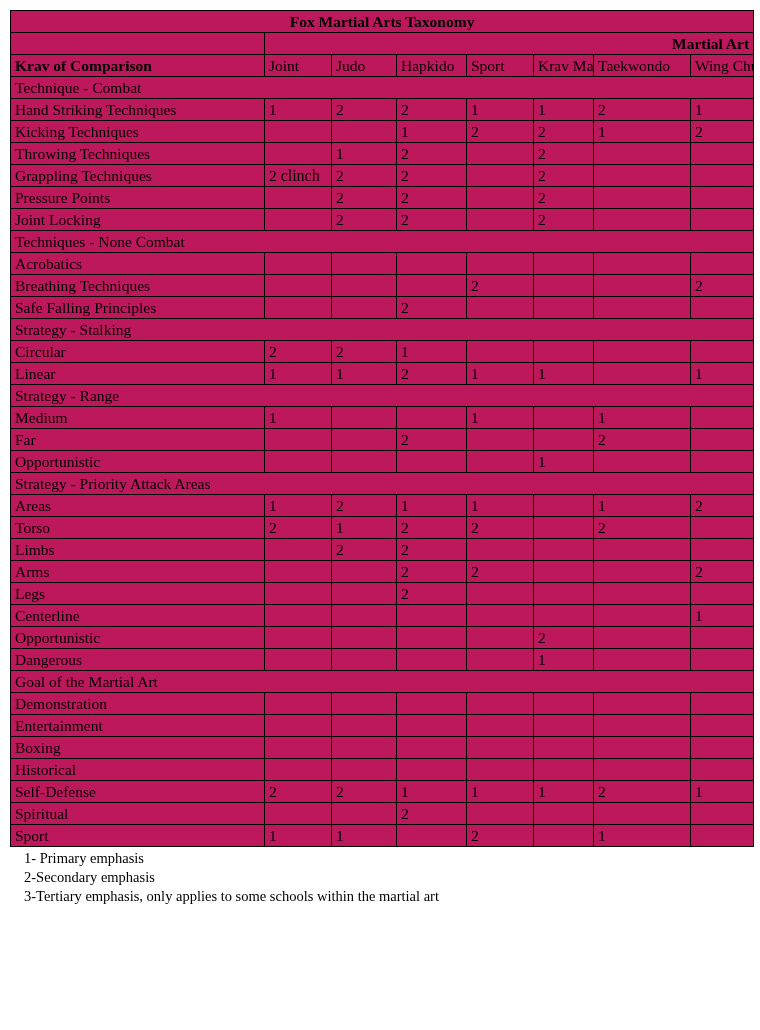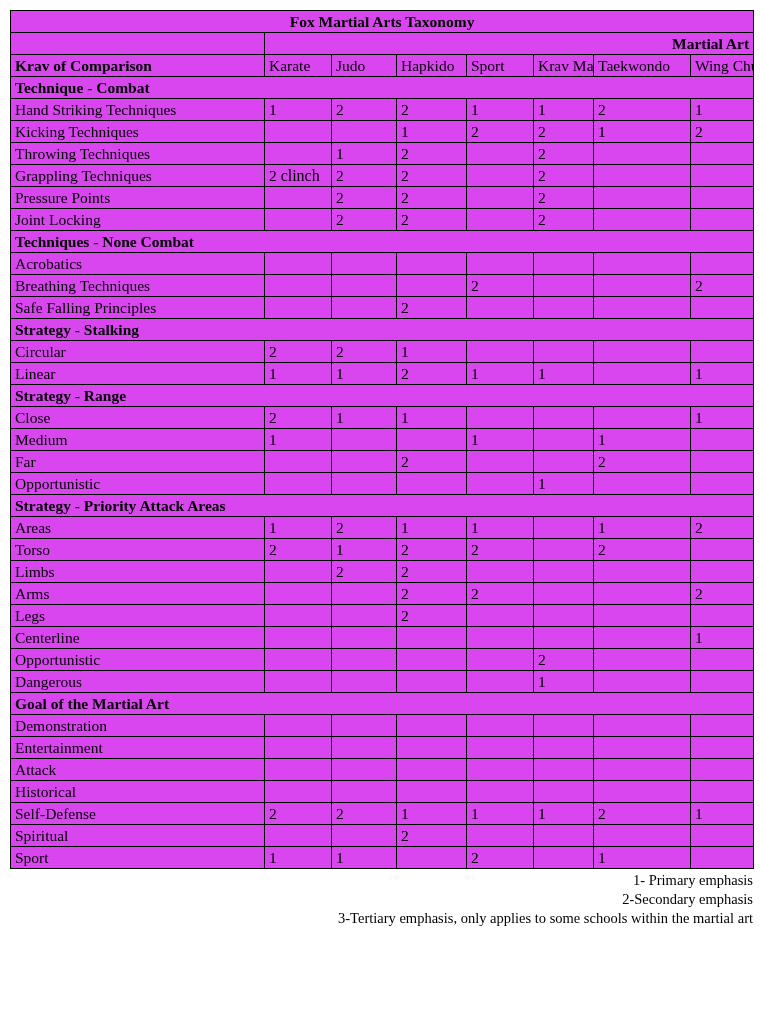--- a/index.html
+++ b/index.html
@@ -18,21 +18,21 @@
     position: relative;
     width: 760px;
     height: 1030px;
     box-sizing: border-box;
     padding: 10px 7px 0 10px;
   }
   table.taxonomy {
     border-collapse: collapse;
     table-layout: fixed;
     width: 743px;
-    background: #d946ef;
+    background: #be185d;
   }
   table.taxonomy td {
     border: 1px solid #000000;
     padding: 0 4px;
     vertical-align: top;
     font-size: 15.5px;
     line-height: 21px;
     height: 21px;
     overflow: hidden;
     white-space: nowrap;
@@ -75,42 +75,41 @@
   }
   .art-head {
     font-size: 14.5px;
     line-height: 18px;
     vertical-align: top;
     padding-top: 2px;
     white-space: normal;
     height: 39px;
   }
   .section-row td {
-    font-weight: bold;
+    font-weight: normal;
     font-size: 16.5px;
     line-height: 22px;
     height: 22px;
   }
   .row-label {
     font-size: 16px;
     line-height: 22px;
   }
   .val {
     font-size: 15px;
     line-height: 22px;
     text-align: left;
   }
   .val .sub {
     font-size: 16px;
   }
   .footnotes {
     margin: 2px 0 16px 14px;
     font-size: 14.5px;
     line-height: 19px;
-    text-align: right;
   }
   .footnotes div {
     white-space: nowrap;
   }
 </style>
 </head>
 <body>
 
 <div class="page">
   <table class="taxonomy">
@@ -127,21 +126,21 @@
     <tbody id="table-body">
       <tr>
         <td class="title-cell" colspan="8">Fox Martial Arts Taxonomy</td>
       </tr>
       <tr>
         <td class="blank-corner"></td>
         <td class="ma-cell" colspan="7">Martial Art</td>
       </tr>
       <tr>
         <td class="area-head">Krav of Comparison</td>
-        <td class="art-head">Karate</td>
+        <td class="art-head">Joint</td>
         <td class="art-head">Judo</td>
         <td class="art-head">Hapkido</td>
         <td class="art-head">Sport</td>
         <td class="art-head">Krav Maga</td>
         <td class="art-head">Taekwondo</td>
         <td class="art-head">Wing Chun</td>
       </tr>
     <tr class="section-row">
           <td colspan="8">Technique - Combat</td>
         </tr>
@@ -258,30 +257,20 @@
           <td class="val">2</td>
           <td class="val">1</td>
           <td class="val">1</td>
           <td class="val"></td>
           <td class="val">1</td>
         </tr>
         <tr class="section-row">
           <td colspan="8">Strategy - Range</td>
         </tr>
         <tr>
-          <td class="row-label">Close</td>
-          <td class="val">2</td>
-          <td class="val">1</td>
-          <td class="val">1</td>
-          <td class="val"></td>
-          <td class="val"></td>
-          <td class="val"></td>
-          <td class="val">1</td>
-        </tr>
-        <tr>
           <td class="row-label">Medium</td>
           <td class="val">1</td>
           <td class="val"></td>
           <td class="val"></td>
           <td class="val">1</td>
           <td class="val"></td>
           <td class="val">1</td>
           <td class="val"></td>
         </tr>
         <tr>
@@ -404,21 +393,21 @@
           <td class="row-label">Entertainment</td>
           <td class="val"></td>
           <td class="val"></td>
           <td class="val"></td>
           <td class="val"></td>
           <td class="val"></td>
           <td class="val"></td>
           <td class="val"></td>
         </tr>
         <tr>
-          <td class="row-label">Attack</td>
+          <td class="row-label">Boxing</td>
           <td class="val"></td>
           <td class="val"></td>
           <td class="val"></td>
           <td class="val"></td>
           <td class="val"></td>
           <td class="val"></td>
           <td class="val"></td>
         </tr>
         <tr>
           <td class="row-label">Historical</td>

